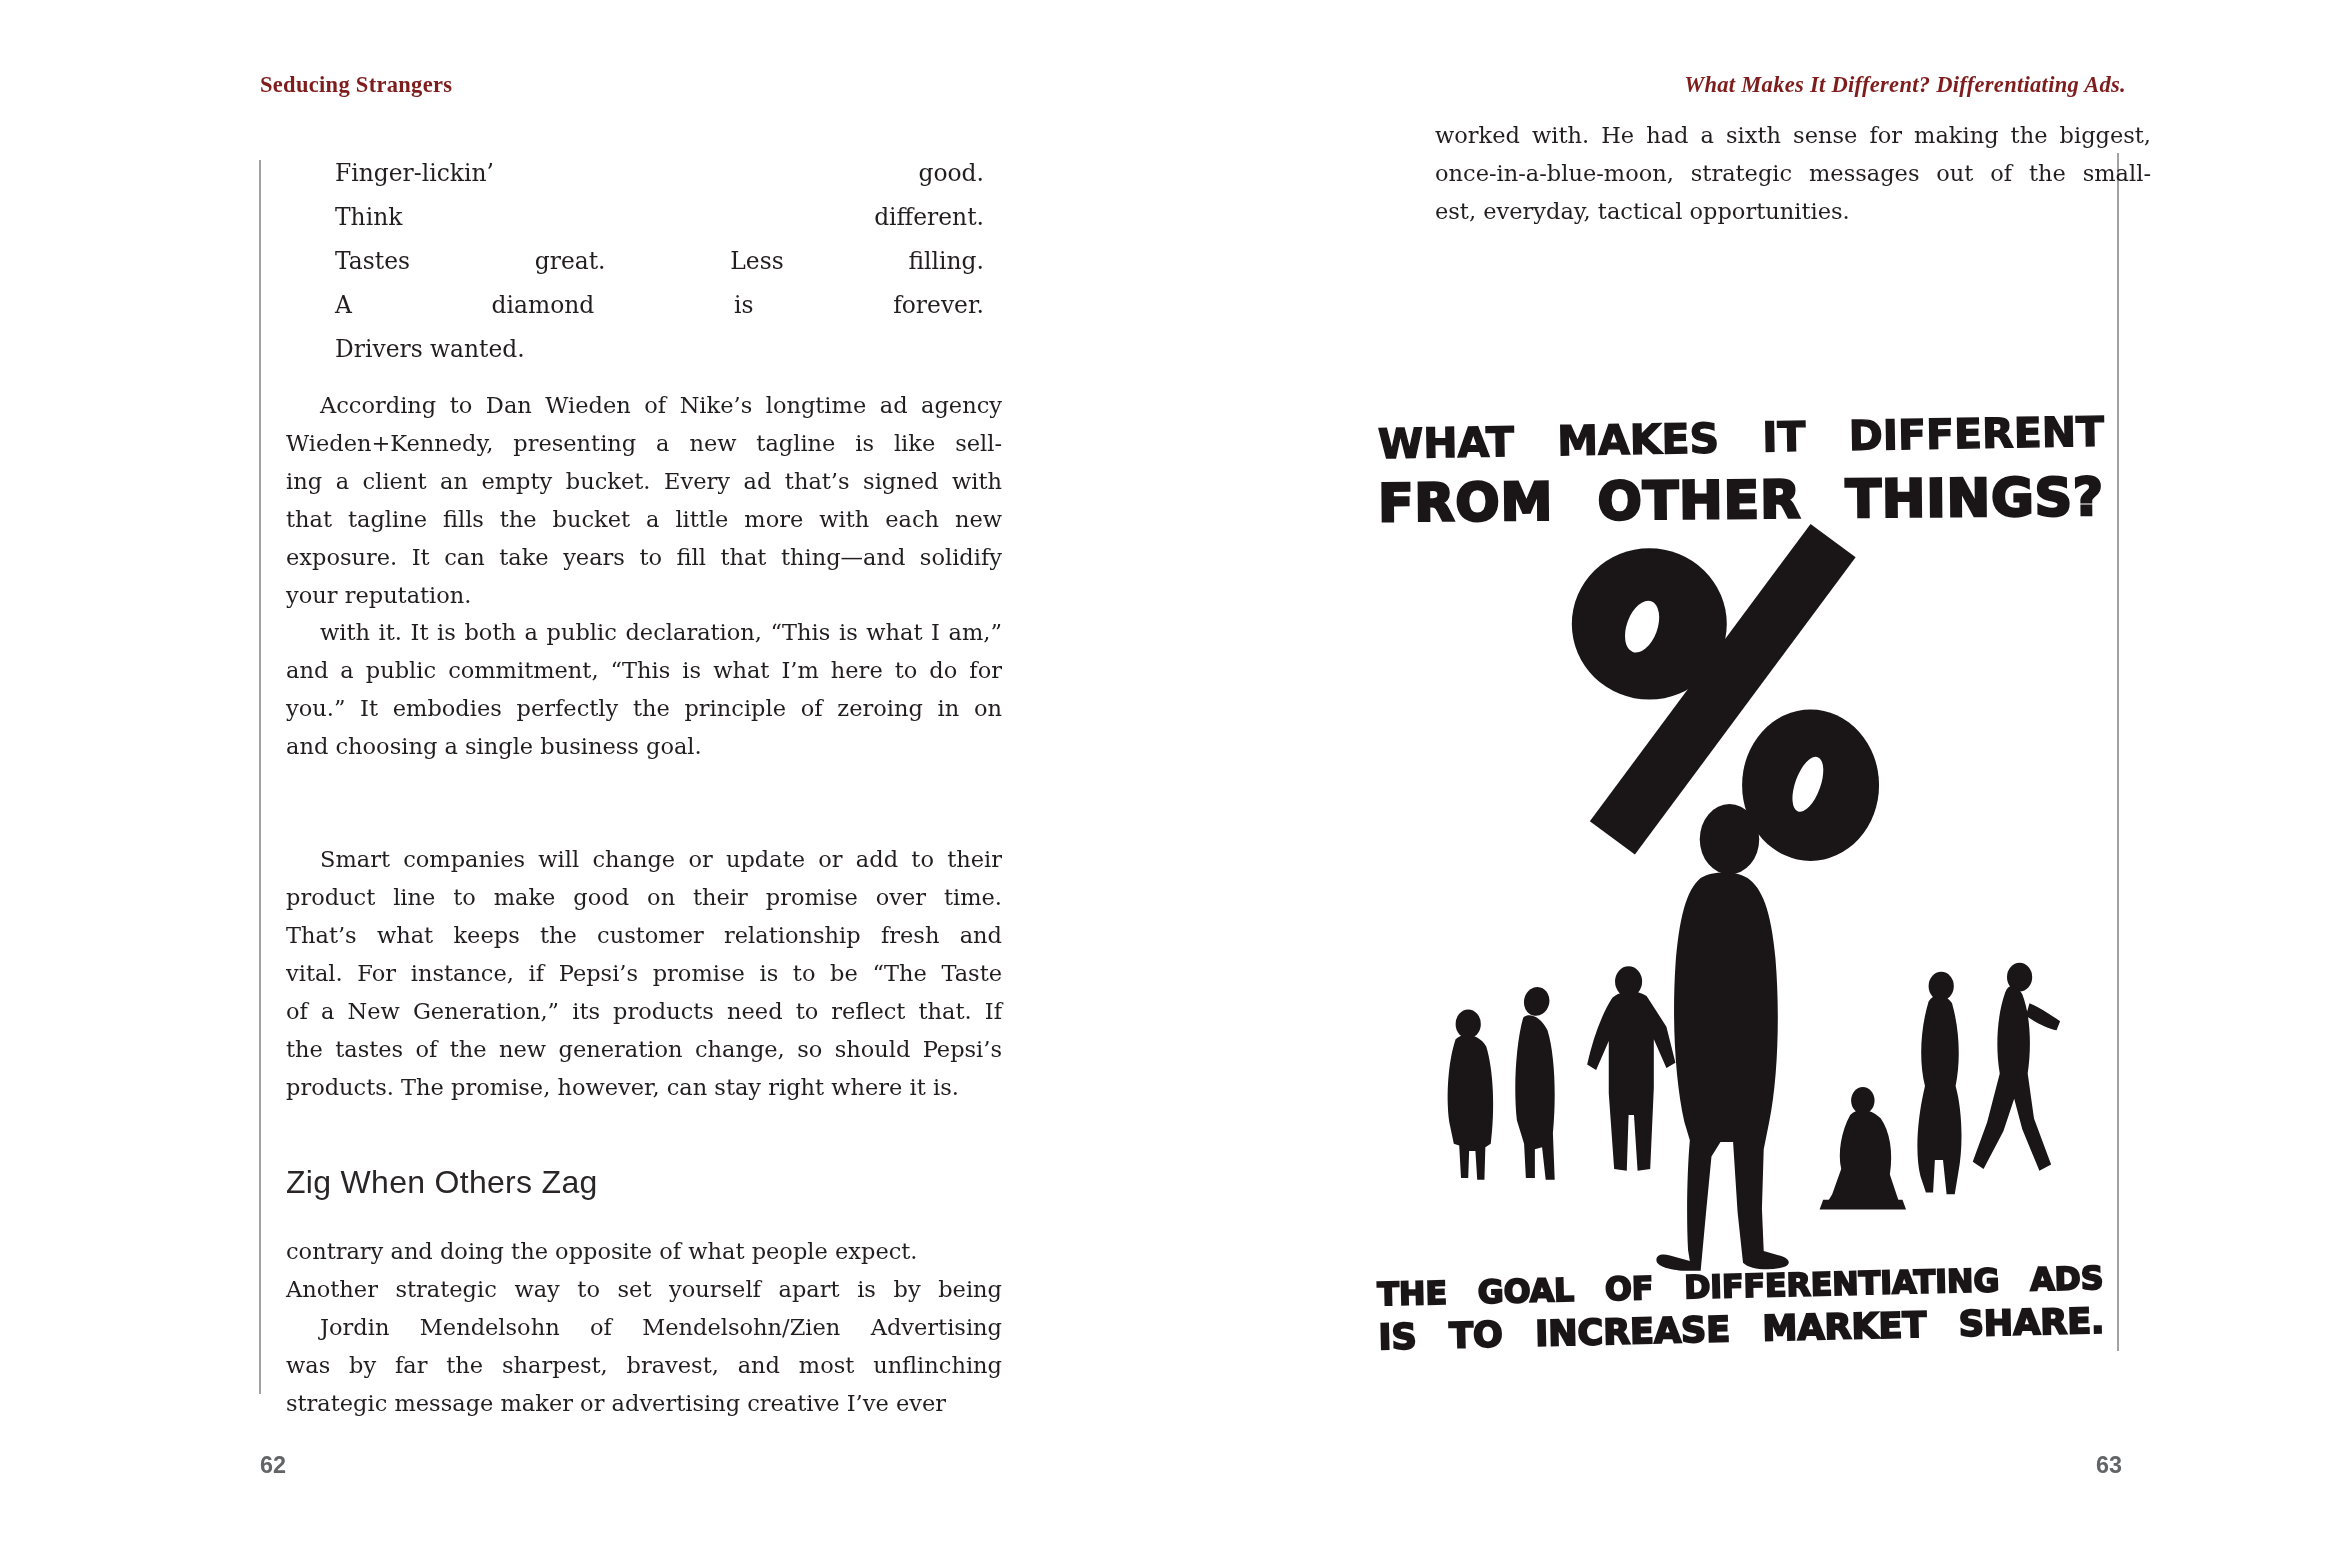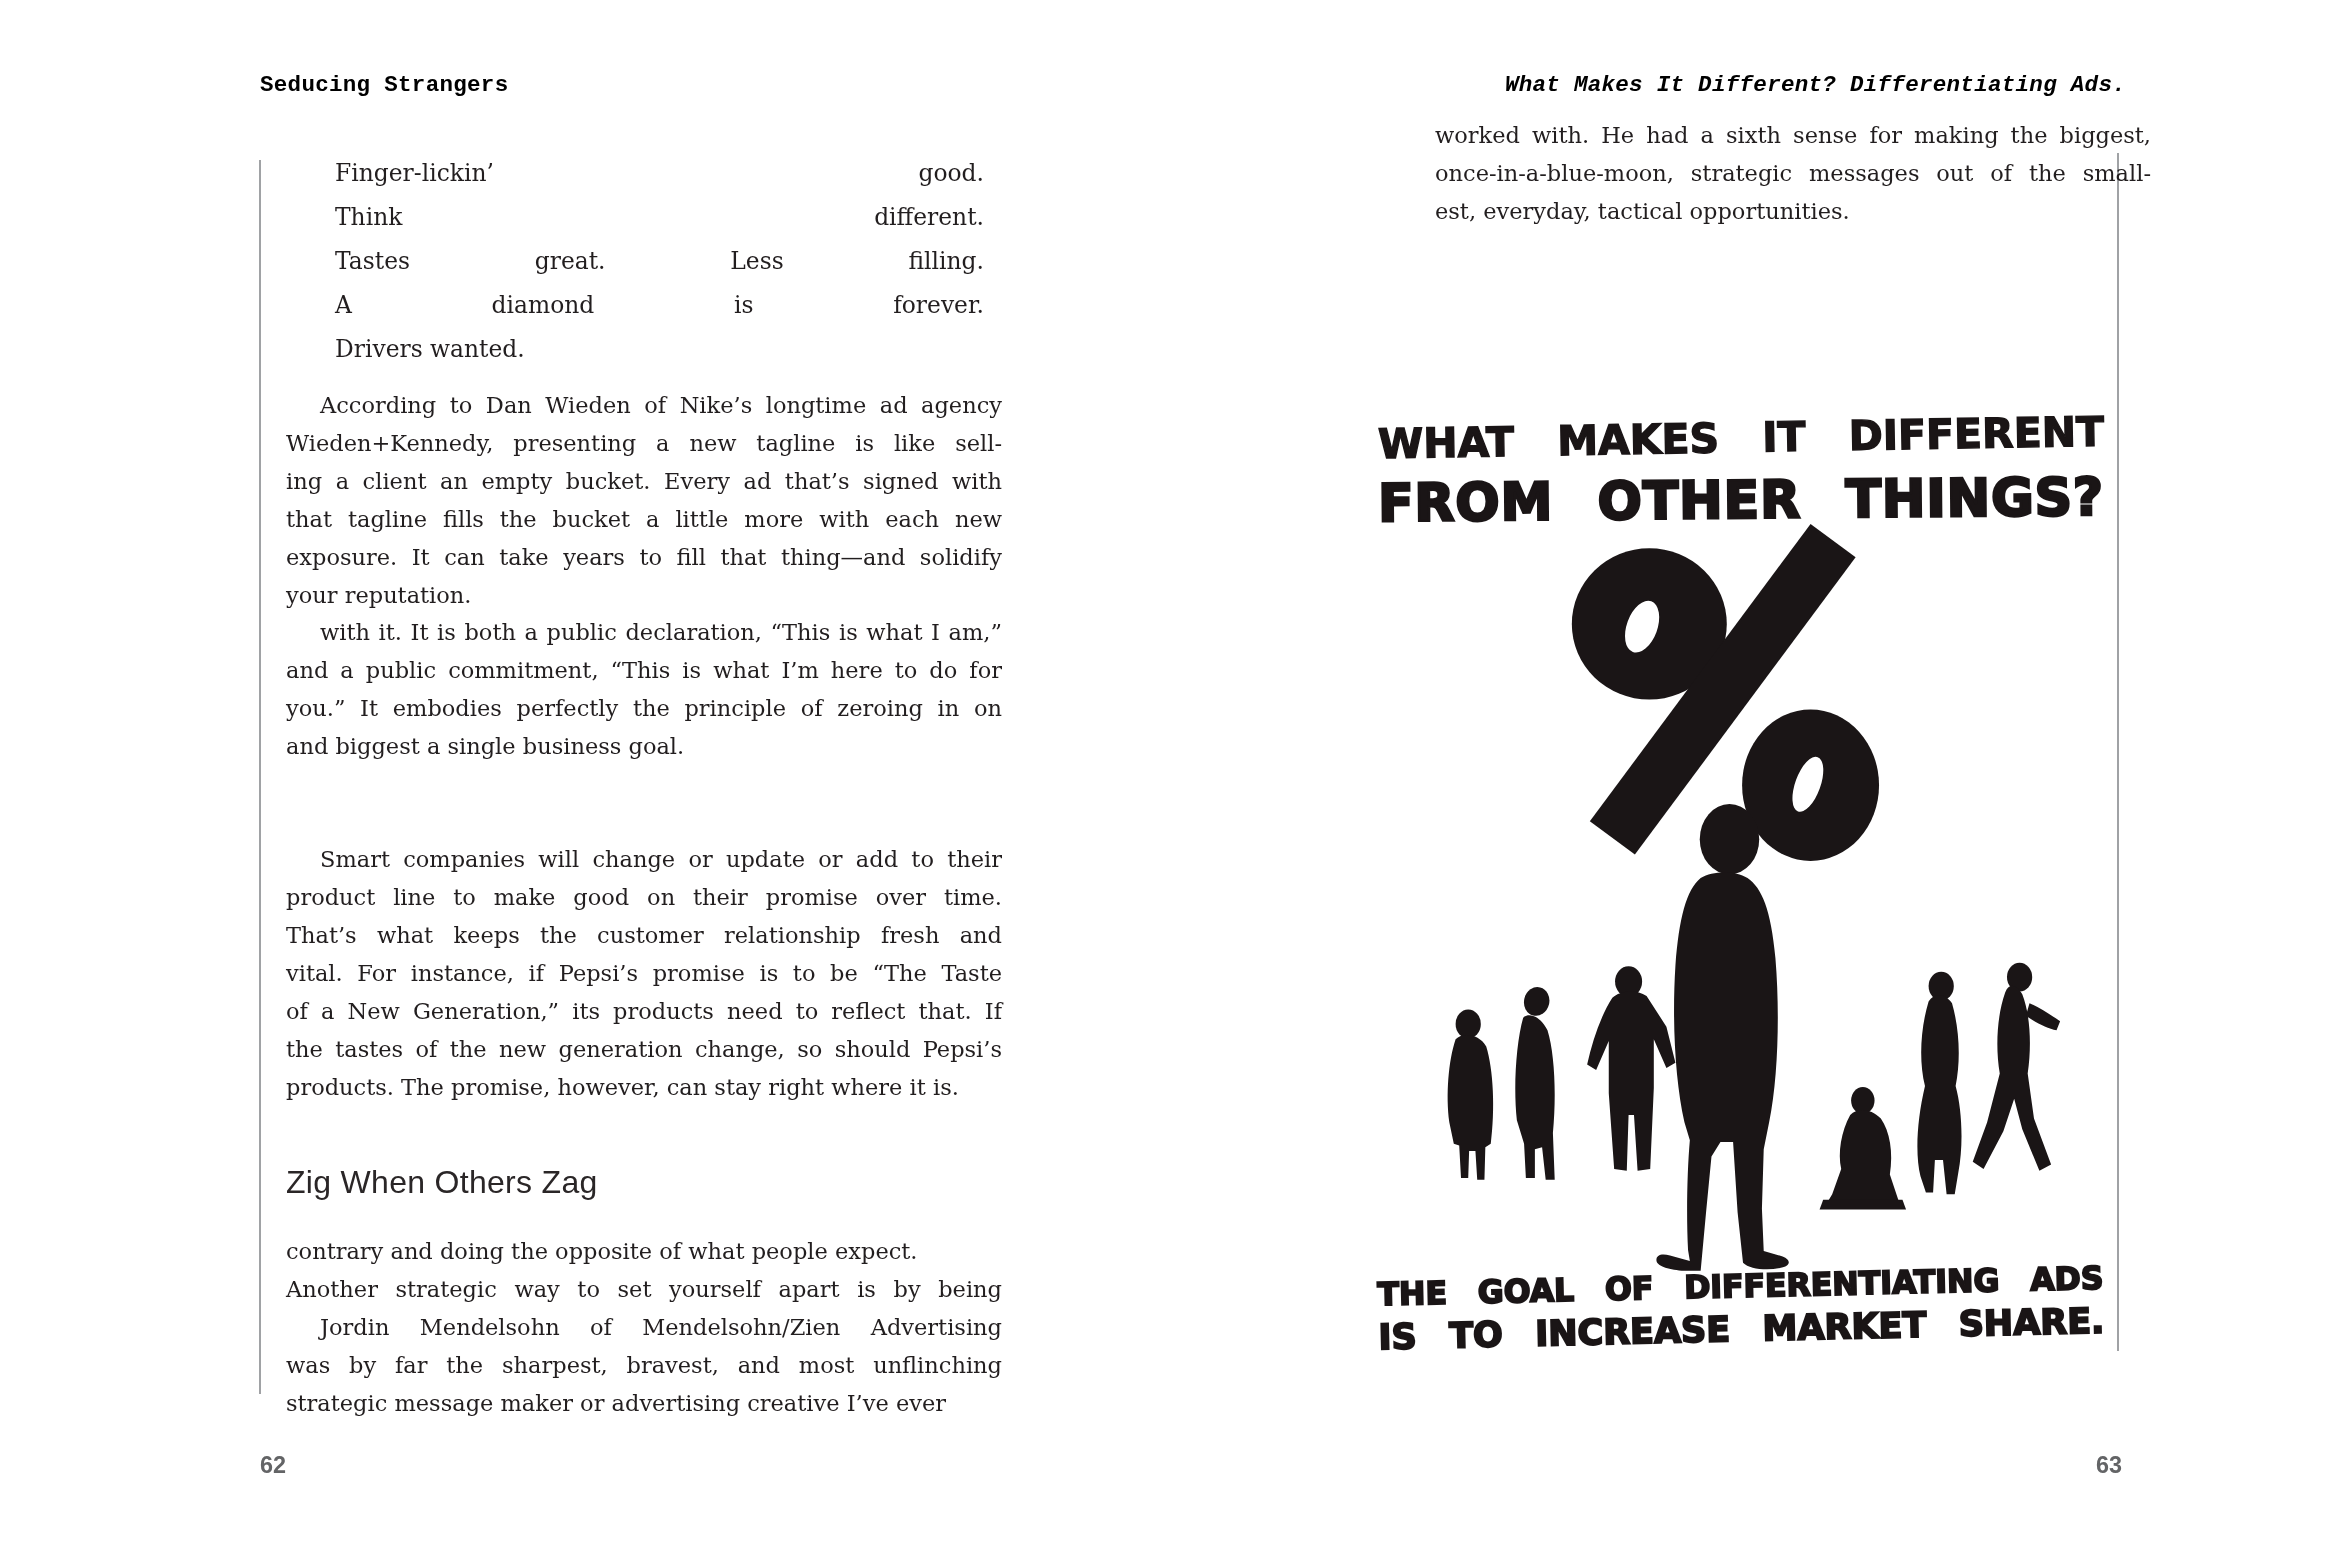--- a/index.html
+++ b/index.html
@@ -5,22 +5,22 @@
   html,body{margin:0;padding:0;}
   body{
     width:2342px;height:1561px;position:relative;background:#ffffff;
     font-family:"DejaVu Serif",serif;color:#221e1f;overflow:hidden;
   }
   .page{position:absolute;top:0;width:1171px;height:1561px;}
   .page.left{left:0;}
   .page.right{left:1171px;}
 
   .running-head{
-    position:absolute;font-family:Liberation Mono, monospace;
-    font-weight:bold;font-size:22.5px;color:#000000;letter-spacing:0.3px;
+    position:absolute;font-family:Liberation Serif, serif;
+    font-weight:bold;font-size:22.5px;color:#7f1d1d;letter-spacing:0.3px;
     white-space:nowrap;
   }
   .running-head.rh-left{left:260px;top:72px;}
   .running-head.rh-right{right:216px;top:72px;font-style:italic;}
 
   .page-rule{position:absolute;width:1.8px;background:#a0a2a5;}
   .rule-left{left:259px;top:160px;height:1234px;}
   .rule-right{left:946px;top:153px;height:1198px;}
 
   .folio{
@@ -94,21 +94,21 @@
         <div class="jline">ing a client an empty bucket. Every ad that’s signed with</div>
         <div class="jline">that tagline fills the bucket a little more with each new</div>
         <div class="jline">exposure. It can take years to fill that thing—and solidify</div>
         <div class="jline last">your reputation.</div>
       </div>
 
     <div class="para p2 indent">
         <div class="jline">with it. It is both a public declaration, “This is what I am,”</div>
         <div class="jline">and a public commitment, “This is what I’m here to do for</div>
         <div class="jline">you.” It embodies perfectly the principle of zeroing in on</div>
-        <div class="jline last">and biggest a single business goal.</div>
+        <div class="jline last">and choosing a single business goal.</div>
       </div>
 
     <div class="para p3 indent">
         <div class="jline">Smart companies will change or update or add to their</div>
         <div class="jline">product line to make good on their promise over time.</div>
         <div class="jline">That’s what keeps the customer relationship fresh and</div>
         <div class="jline">vital. For instance, if Pepsi’s promise is to be “The Taste</div>
         <div class="jline">of a New Generation,” its products need to reflect that. If</div>
         <div class="jline">the tastes of the new generation change, so should Pepsi’s</div>
         <div class="jline last">products. The promise, however, can stay right where it is.</div>

